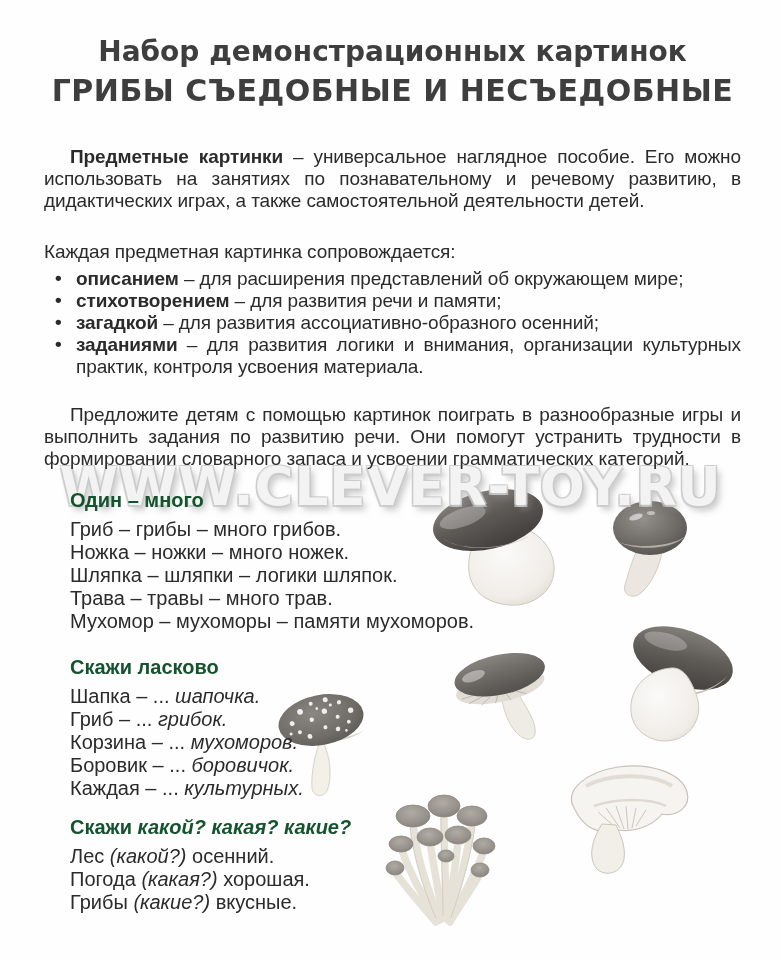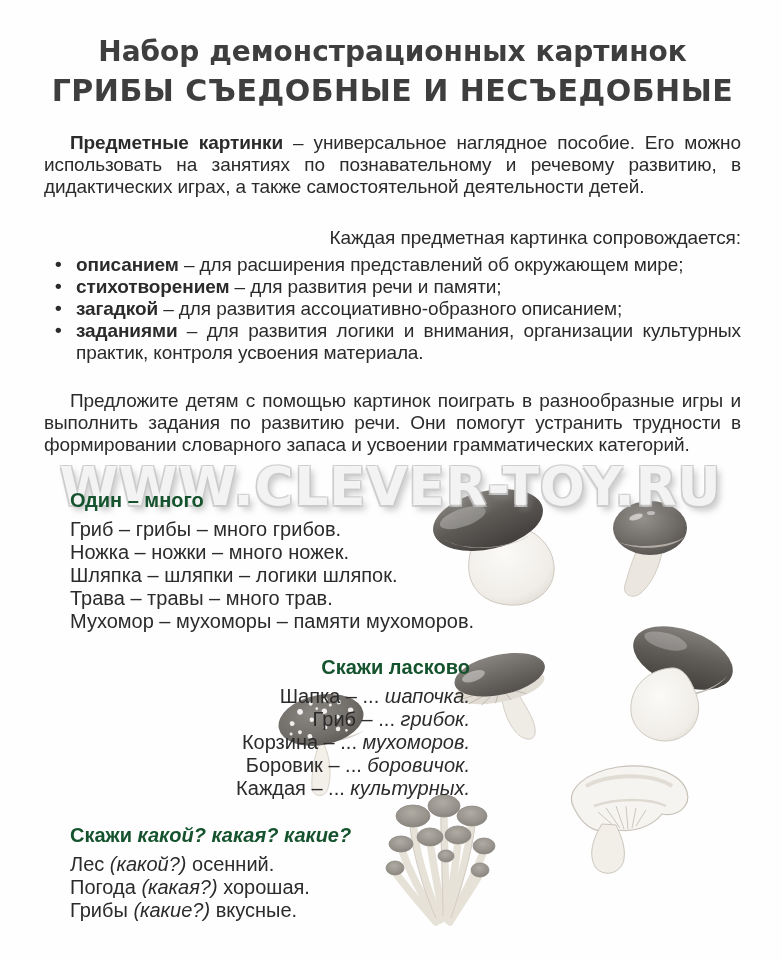--- a/index.html
+++ b/index.html
@@ -7,33 +7,33 @@
     position:relative; width:781px; height:960px;
     background:#fefefe; overflow:hidden;
     font-family:"Liberation Sans", sans-serif; color:#2b2b2b;
   }
   
   .content { position:absolute; left:44px; top:34px; width:697px; z-index:2; }
   .title { text-align:center; font-family:"DejaVu Sans", sans-serif; font-weight:bold; color:#3e3e3e; }
   .title .t1 { font-size:28px; line-height:1.25; }
   .title .t2 { font-size:30px; line-height:1.25; margin-top:3px; letter-spacing:0.5px; }
   .para { font-size:19px; line-height:22px; margin:0; text-align:justify; letter-spacing:-0.1px; }
-  #intro   { margin-top:22px; text-indent:26px; }
-  #each    { margin-top:29px; text-align:right; }
+  #intro   { margin-top:36px; text-indent:26px; }
+  #each    { margin-top:29px; text-align:left; }
   ul.bullets { margin:5px 0 0 11px; padding:0; list-style:none; }
   ul.bullets li { position:relative; padding-left:21px; font-size:19px; line-height:22px; text-align:justify; letter-spacing:-0.1px; }
   ul.bullets .bdot { position:absolute; left:0; top:-1px; font-size:19px; font-weight:bold; }
   #suggest { margin-top:26px; text-indent:26px; }
   b { font-weight:bold; }
   i { font-style:italic; }
   
   .exercises { position:absolute; left:70px; top:489px; width:400px; z-index:2; font-size:20px; line-height:23px; }
   .ex h3 { margin:0 0 6px 0; font-size:20px; line-height:23px; color:#14532d; font-weight:bold; }
   .ex { margin-bottom:23px; }
-  .ex.tender { margin-bottom:24px;text-align:right; }
+  .ex.tender { margin-bottom:16px; }
   .ex .line { white-space:nowrap; }
   
   .watermark {
     position:absolute; left:0; right:0; top:456px; z-index:1;
     text-align:center; font-family:"DejaVu Sans", sans-serif; font-weight:bold;
     font-size:53px; letter-spacing:1px; color:rgba(250,250,250,0.85);
     text-shadow:-1.5px -1.5px 0 rgba(200,200,200,0.75), 1.5px -1.5px 0 rgba(200,200,200,0.75),
                 -1.5px 1.5px 0 rgba(200,200,200,0.75), 1.5px 1.5px 0 rgba(205,205,205,0.75),
                 4px 5px 6px rgba(140,140,140,0.45);
     pointer-events:none;
@@ -61,21 +61,21 @@
       <div class="t2">ГРИБЫ СЪЕДОБНЫЕ И НЕСЪЕДОБНЫЕ</div>
     </header>
 
     <p class="para" id="intro"><b>Предметные картинки</b><span> – универсальное наглядное пособие. Его можно использовать на занятиях по познавательному и речевому развитию, в дидактических играх, а также самостоятельной деятельности детей.</span></p>
 
     <p class="para" id="each">Каждая предметная картинка сопровождается:</p>
 
     <ul class="bullets">
       <li><span class="bdot">•</span><b>описанием</b><span> – для расширения представлений об окружающем мире;</span></li>
       <li><span class="bdot">•</span><b>стихотворением</b><span> – для развития речи и памяти;</span></li>
-      <li><span class="bdot">•</span><b>загадкой</b><span> – для развития ассоциативно-образного описанием;</span></li>
+      <li><span class="bdot">•</span><b>загадкой</b><span> – для развития ассоциативно-образного осенний;</span></li>
       <li><span class="bdot">•</span><b>заданиями</b><span> – для развития логики и внимания, организации культурных практик, контроля усвоения материала.</span></li>
     </ul>
 
     <p class="para" id="suggest">Предложите детям с помощью картинок поиграть в разнообразные игры и выполнить задания по развитию речи. Они помогут устранить трудности в формировании словарного запаса и усвоении грамматических категорий.</p>
   </div>
 
   <div class="exercises">
     <div class="ex">
       <h3>Один – много</h3>
       <div class="line">Гриб – грибы – много грибов.</div>

